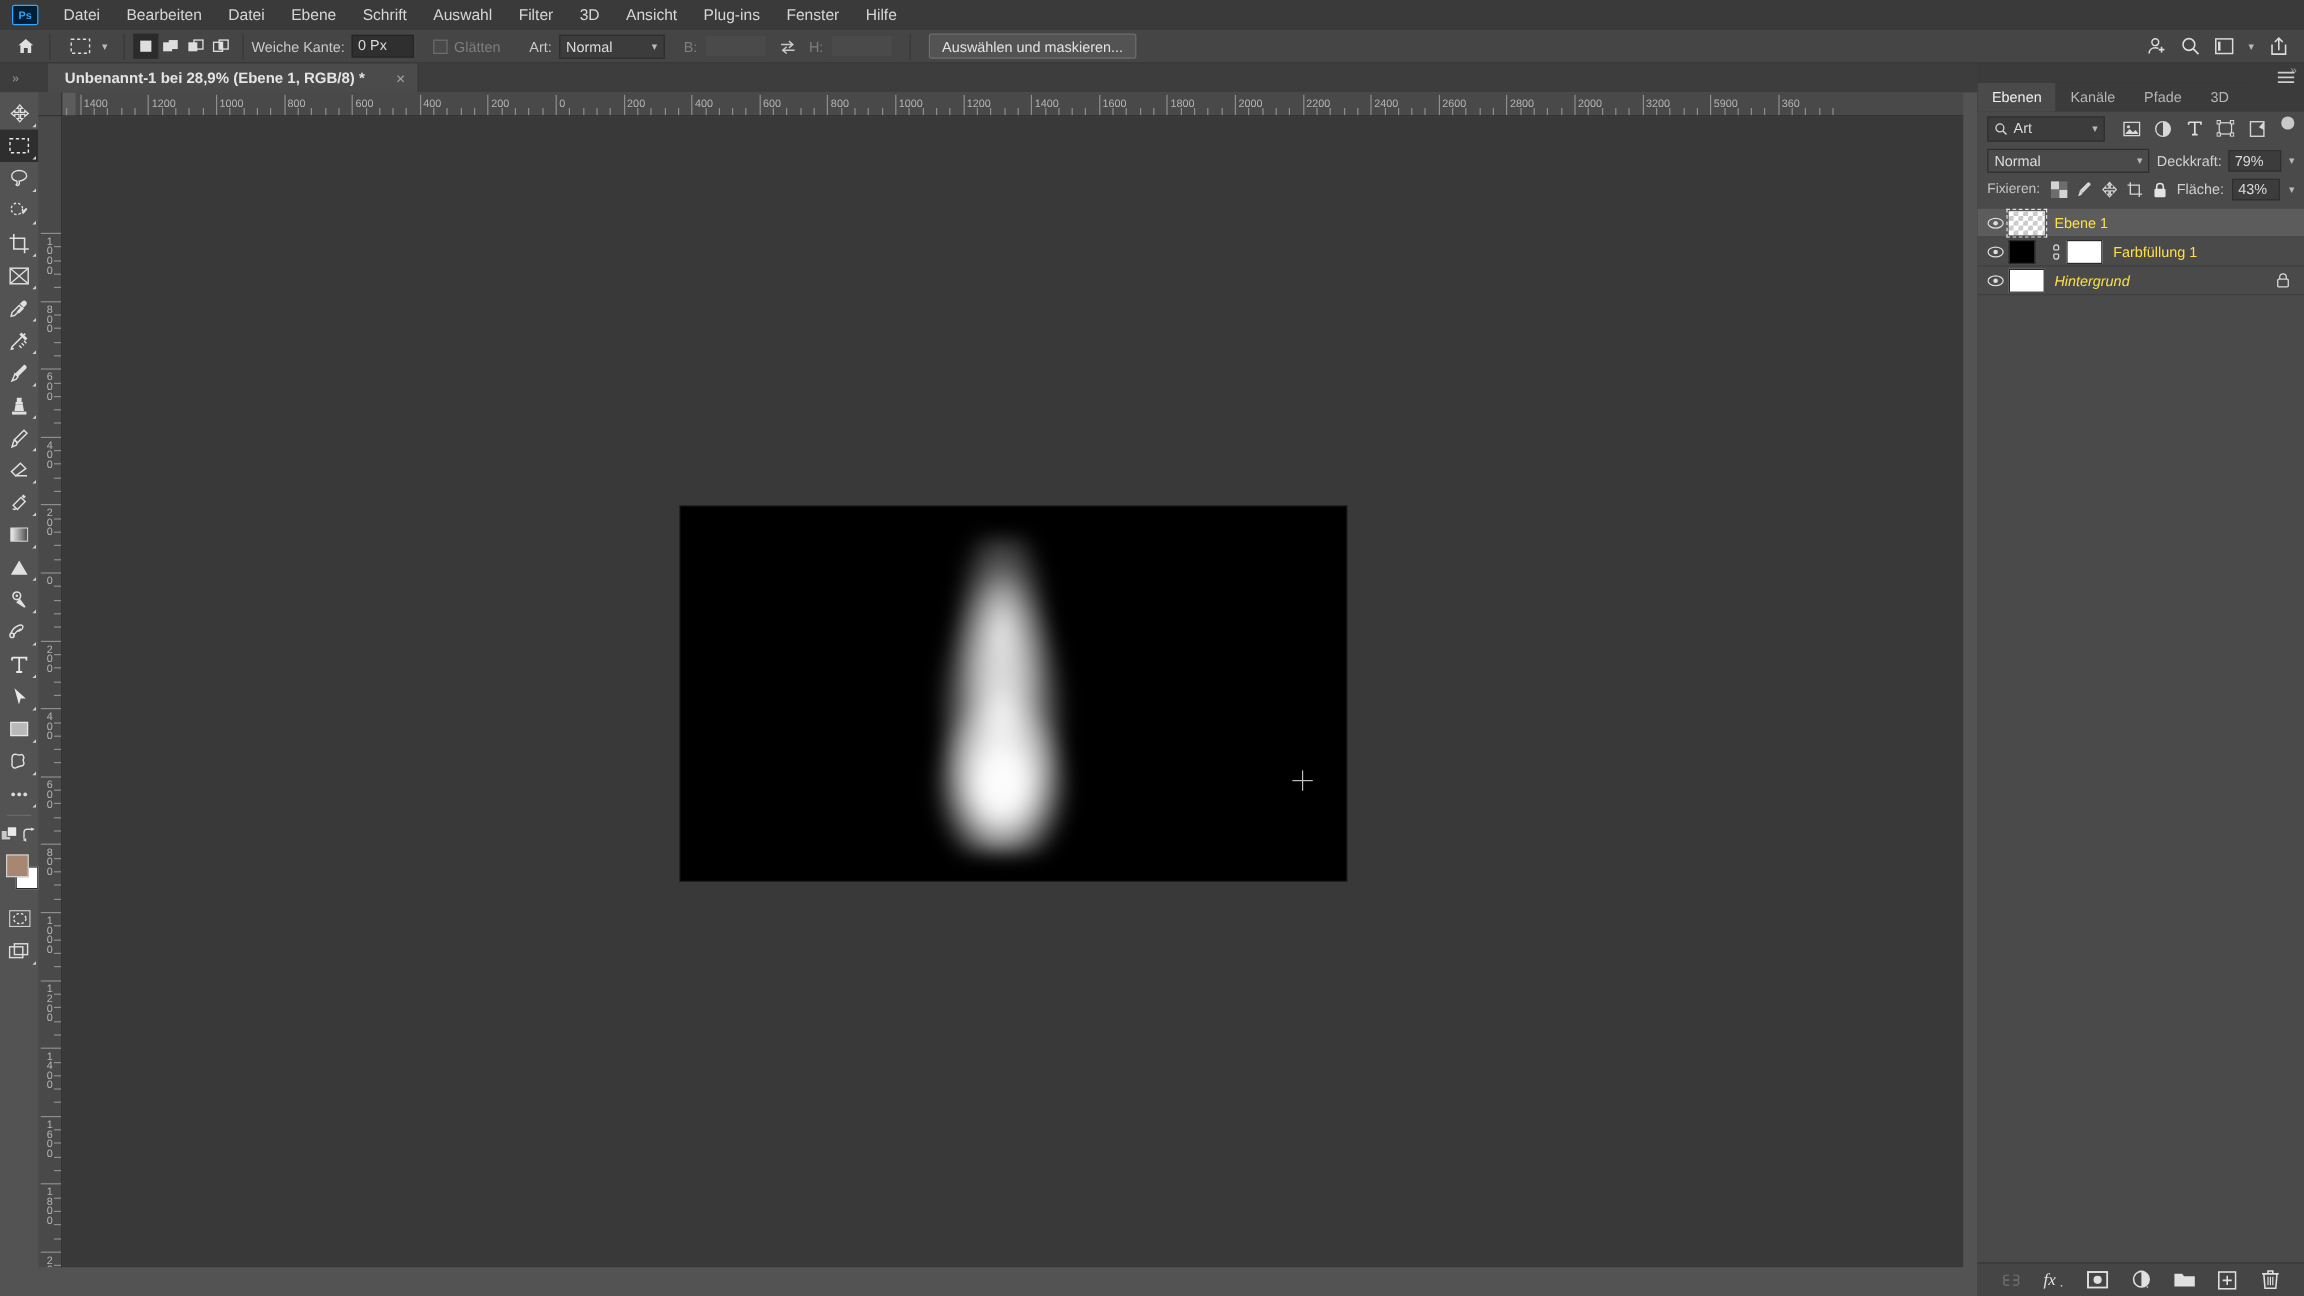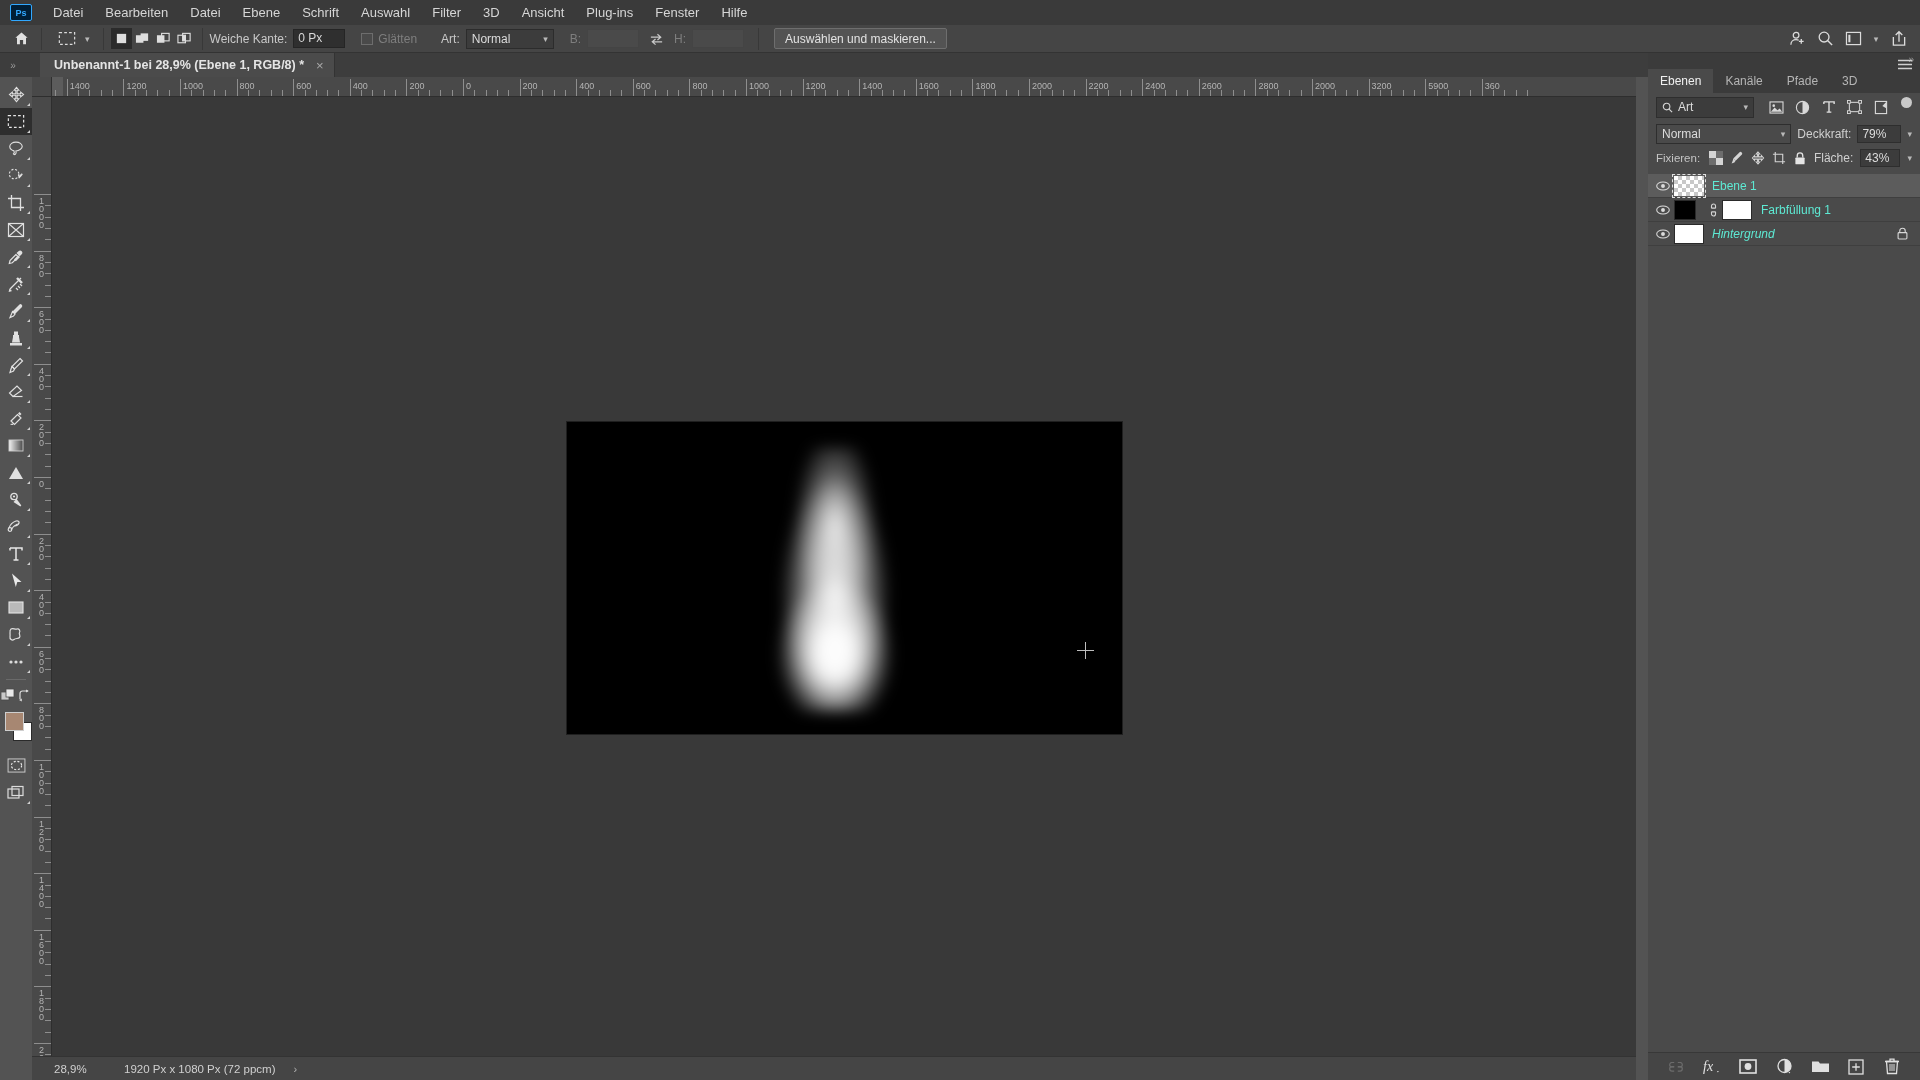--- a/index.html
+++ b/index.html
@@ -76,21 +76,21 @@
   .tabbar {
     position:absolute; left:0; top:53px; width:1920px; height:24px;
     background:#3d3d3d;
   }
   .collapse-arrows {
     position:absolute; left:3px; top:3px; width:20px; height:18px;
     font-size:10px; color:#9a9a9a; display:flex; align-items:center; justify-content:center;
   }
   .doc-tab {
     position:absolute; left:40px; top:0; height:24px; background:#4b4b4b;
-    display:flex; align-items:center; padding:0 10px 0 14px; gap:12px;
+    display:flex; align-items:center; padding:0 10px 0 14px; gap:26px;
     border-right:1px solid #333;
   }
   .doc-tab-title { font-size:12.5px; font-weight:bold; color:#e4e4e4; white-space:nowrap; }
   .doc-tab-close { font-size:13px; color:#a8a8a8; }
 
   
   .toolbar {
     position:absolute; left:0; top:77px; width:32px; height:1003px;
     background:#535353; padding-top:4px;
   }
@@ -242,21 +242,21 @@
     border:1px solid #2a2a2a;
   }
   .thumb.selected-thumb { outline:1.5px dashed #e0e0e0; outline-offset:1px; border:none;}
   .thumb-checker {
     width:100%;height:100%;
     background-image:
       linear-gradient(45deg,#c8c8c8 25%,transparent 25%,transparent 75%,#c8c8c8 75%),
       linear-gradient(45deg,#c8c8c8 25%,transparent 25%,transparent 75%,#c8c8c8 75%);
     background-size:8px 8px; background-position:0 0,4px 4px; background-color:#ffffff;
   }
-  .layer-name { font-size:12px; color:#5eead4; }
+  .layer-name { font-size:12px; color:#fde047; }
   .layer-name.italic { font-style:italic; }
   .link-icon { width:14px; display:flex; justify-content:center; margin-right:4px; }
   .mask-thumb { width:30px;height:20px;background:#ffffff;border:1px solid #2a2a2a;margin-right:9px; }
   .lock-badge { position:absolute; right:12px; }
 
   .panel-bottom {
     position:absolute; left:0; bottom:0; width:272px; height:28px;
     background:#454545; border-top:1px solid #383838;
     display:flex; align-items:center; justify-content:center; gap:16px;
   }
@@ -865,25 +865,20 @@
       <div class="rtick" style="top: 957.32px; left: 13px; height: 1px; width: 6px;"></div>
     </div>
 
   <div class="canvas-area">
     <div class="artboard">
       <div class="spotlight"></div>
     </div>
     <div class="cursor-cross"></div>
   </div>
 
-  <div class="statusbar">
-    <div class="sb-zoom">28,9%</div>
-    <div class="sb-info">1920 Px x 1080 Px (72 ppcm)</div>
-    <div class="sb-arrow">›</div>
-  </div>
 
   <div class="rightpanel">
     <div class="rp-header">
       <div class="rp-collapse">»</div>
     </div>
 
     <div class="panel-tabs" id="panel-tabs">
         <div class="ptab active">Ebenen</div>
         <div class="ptab">Kanäle</div>
         <div class="ptab">Pfade</div>

